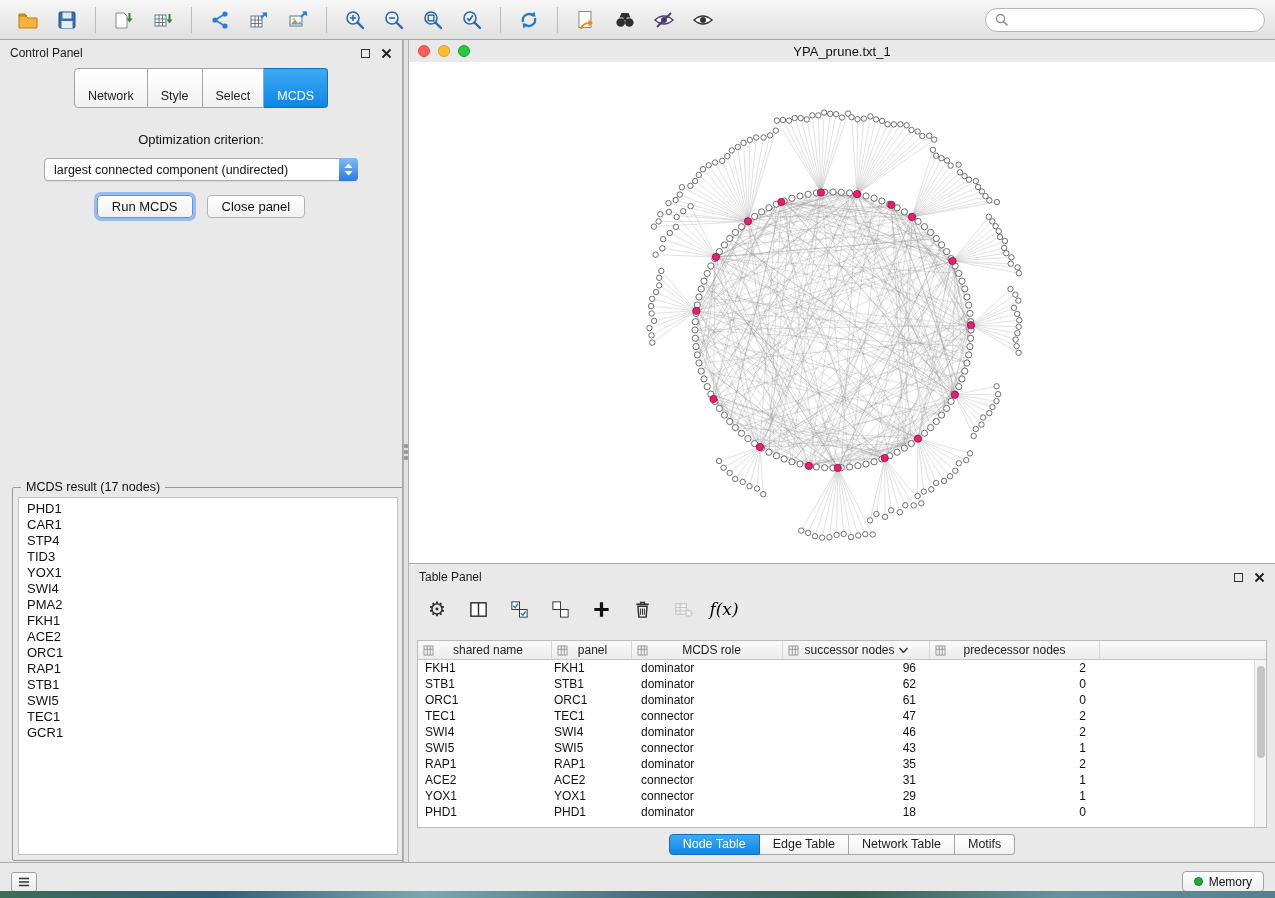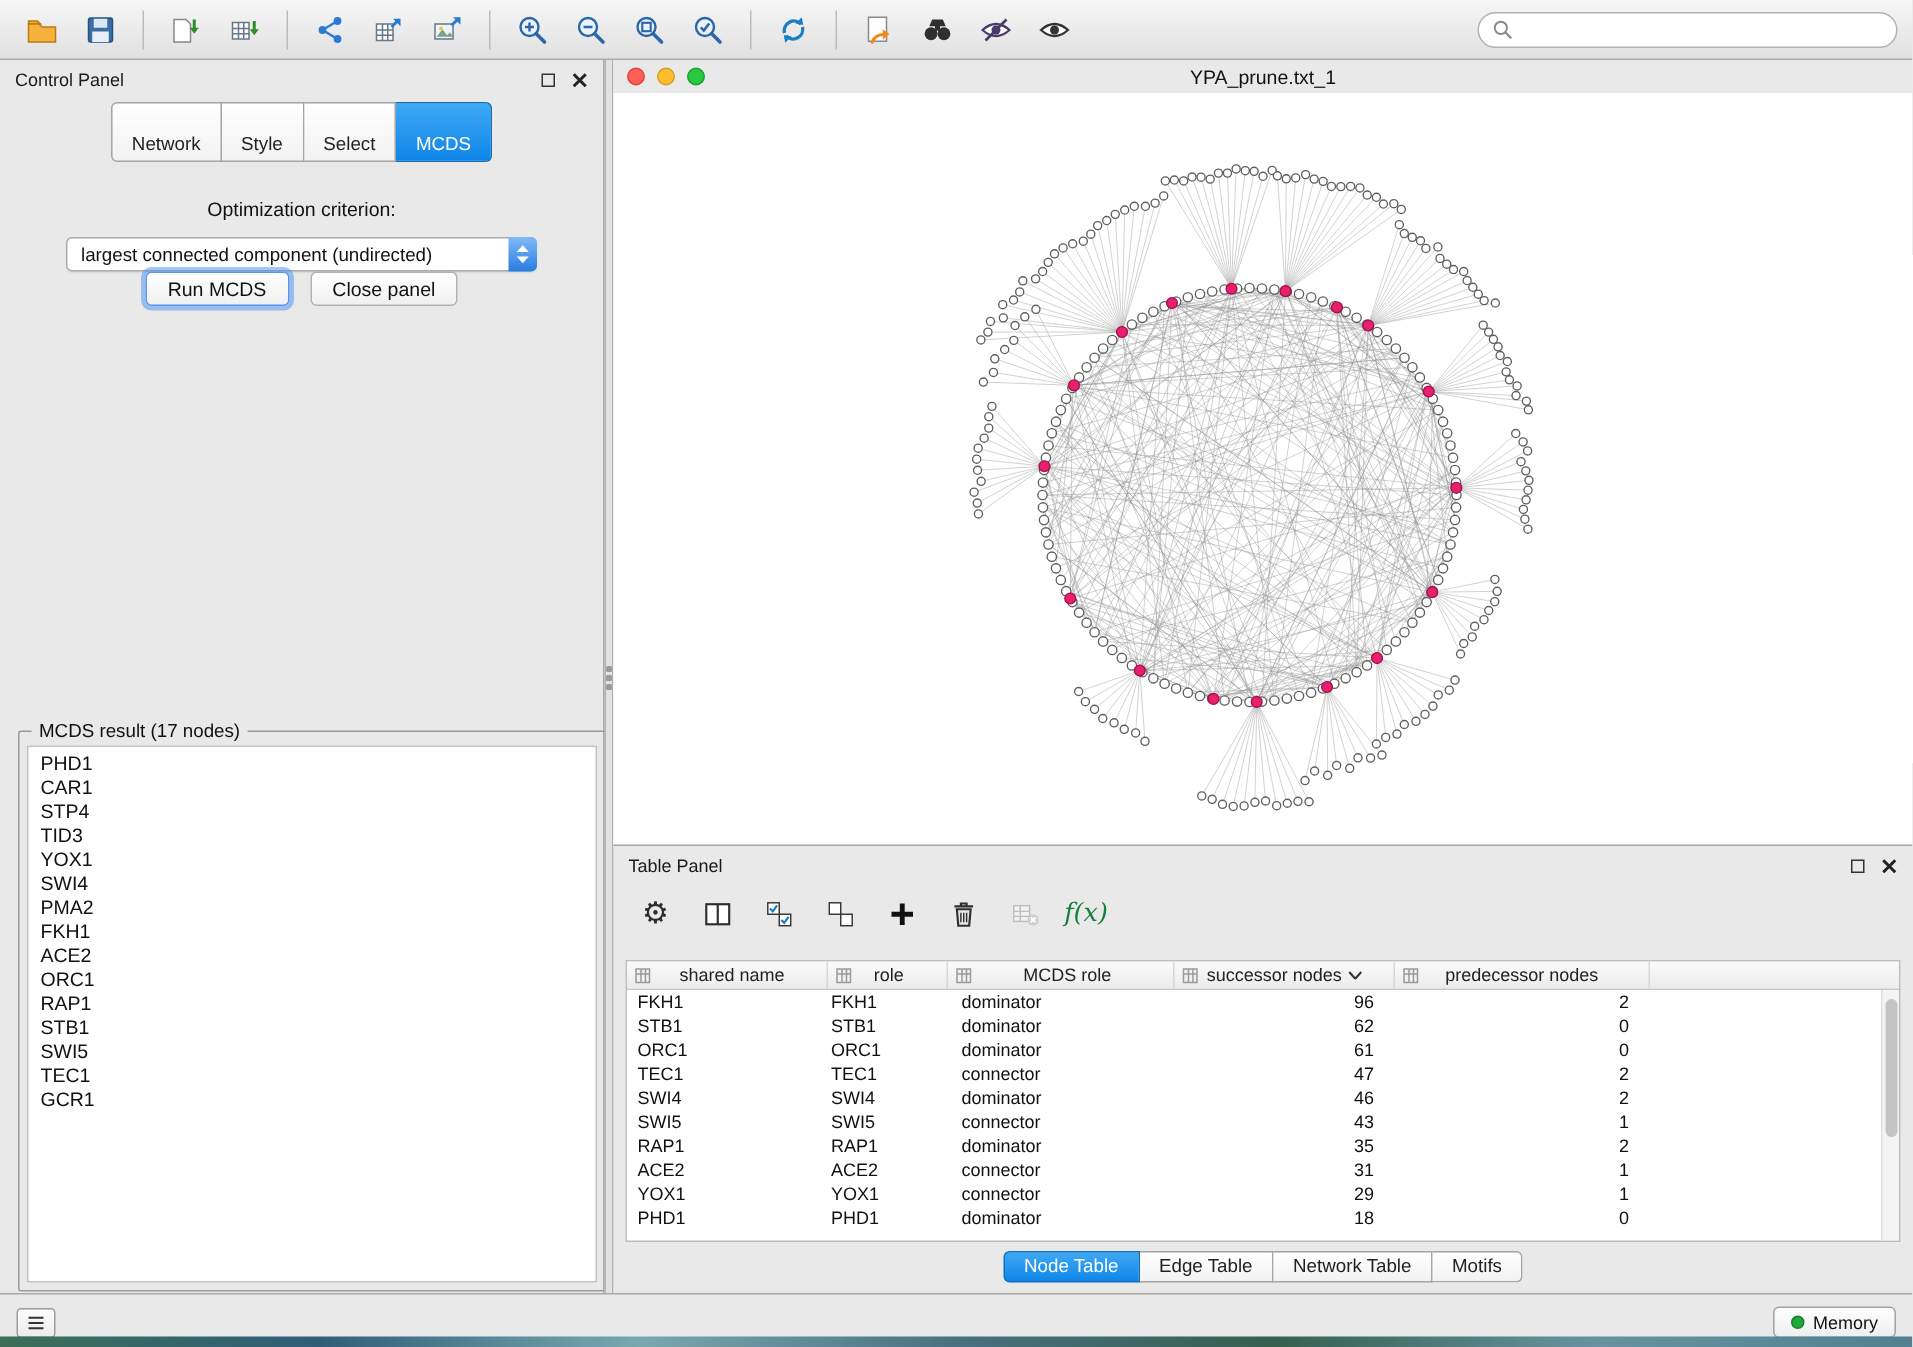--- a/index.html
+++ b/index.html
@@ -37,21 +37,21 @@
   .cp-tab.active { background:linear-gradient(#3fa9f5,#0e86e8); border-color:#1070c0; color:#fff; }
 
   .opt-label { text-align:center; margin-top:24px; font-size:13px; color:#111; }
   .dropdown { margin:11px auto 0; width:314px; height:23px; background:#fff; border:1px solid #ababab;
     border-radius:4px; display:flex; align-items:center; box-shadow:0 1px 1px rgba(0,0,0,.07); cursor:default; }
   .dd-label { flex:1; font-size:12.5px; padding-left:9px; white-space:nowrap; overflow:hidden; color:#111; }
   .dd-stepper { width:19px; height:23px; margin-right:-1px; border-radius:0 4px 4px 0;
     background:linear-gradient(#7fbaf8,#2a7de0); display:flex; flex-direction:column; align-items:center; justify-content:center; gap:1px; }
   .dd-stepper svg { width:9px; height:6px; }
 
-  .btn-row { display:flex; justify-content:center; gap:14px; }
+  .btn-row { display:flex; justify-content:center; gap:14px; margin-top:14px; }
   .mac-btn { font-size:13px; height:23px; padding:0 14px; background:linear-gradient(#ffffff,#f0f0f0);
     border:1px solid #b3b3b3; border-radius:4px; color:#111; font-family:inherit; cursor:default; }
   .mac-btn.focused { box-shadow:0 0 0 3px rgba(72,144,245,.5); border-color:#5a97e8; }
 
   .result-box { position:absolute; left:12px; top:447px; width:392px; height:374px; border:1px solid #9a9a9a; border-radius:2px; }
   .result-legend { position:absolute; top:-8px; left:8px; background:#e9e9e9; padding:0 5px; font-size:12.5px; color:#111; }
   .result-list { position:absolute; left:5px; right:5px; top:9px; bottom:5px; background:#fff; border:1px solid #c2c2c2; overflow:hidden; padding-top:3px; }
   .mcds-item { font-size:13px; line-height:16px; padding-left:8px; color:#111; }
 
   
@@ -73,21 +73,21 @@
   .light.green { background:#28c840; border:1px solid #1f9a31; }
   #net-svg { display:block; background:#fff; }
 
   
   .table-panel { position:absolute; left:0; top:523px; width:866px; height:299px; background:#e9e9e9; border-top:1px solid #a8a8a8; }
   .tp-header { height:26px; display:flex; align-items:center; padding:0 10px; font-size:12px; color:#1a1a1a; }
   .tp-toolbar { height:38px; display:flex; align-items:center; padding:0 16px; gap:17px; }
   .tp-ic { width:24px; height:24px; display:flex; align-items:center; justify-content:center; }
   .tp-ic svg { width:21px; height:21px; }
   .gear-glyph { font-size:20px; color:#2e2e2e; line-height:1; }
-  .fx { font-family:"DejaVu Serif", serif; font-style:italic; font-size:17px; color:#15803d; }
+  .fx { font-family:"DejaVu Serif", serif; font-style:italic; font-size:17px; color:#000000; }
 
   .tp-table { position:absolute; left:8px; top:76px; width:850px; height:188px; background:#fff; border:1px solid #bcbcbc; overflow:hidden; }
   .thead { display:flex; height:19px; background:linear-gradient(#fafafa,#ececec); border-bottom:1px solid #c8c8c8; font-size:12px; color:#222;justify-content:space-between; }
   .th { position:relative; display:flex; align-items:center; justify-content:center; gap:4px; border-right:1px solid #d8d8d8; }
   .th .grid-ic { position:absolute; left:5px; top:4px; }
   .th.filler { flex:1; border-right:none; }
   .chev { width:9px; height:6px; }
   .tbody { position:relative; }
   .trow { display:flex; height:16px; align-items:center; font-size:12px; color:#111; }
   .tcell { overflow:hidden; white-space:nowrap; }
@@ -1166,21 +1166,21 @@
                   <rect x="1" y="1" width="9" height="9" fill="#f1f1f1" stroke="#9a9a9a"></rect>
                   <path d="M1 4.3h9M4.3 1v9M7.3 1v9" stroke="#9a9a9a"></path>
                 </svg>
               <span>shared name</span>
             </div>
             <div class="th c1">
               <svg class="grid-ic" width="11" height="11" viewBox="0 0 11 11">
                   <rect x="1" y="1" width="9" height="9" fill="#f1f1f1" stroke="#9a9a9a"></rect>
                   <path d="M1 4.3h9M4.3 1v9M7.3 1v9" stroke="#9a9a9a"></path>
                 </svg>
-              <span>role</span>
+              <span>panel</span>
             </div>
             <div class="th c2">
               <svg class="grid-ic" width="11" height="11" viewBox="0 0 11 11">
                   <rect x="1" y="1" width="9" height="9" fill="#f1f1f1" stroke="#9a9a9a"></rect>
                   <path d="M1 4.3h9M4.3 1v9M7.3 1v9" stroke="#9a9a9a"></path>
                 </svg>
               <span>MCDS role</span>
             </div>
             <div class="th c3" style="text-align:center; padding-right:0; justify-content:center;">
               <svg class="grid-ic" width="11" height="11" viewBox="0 0 11 11">

